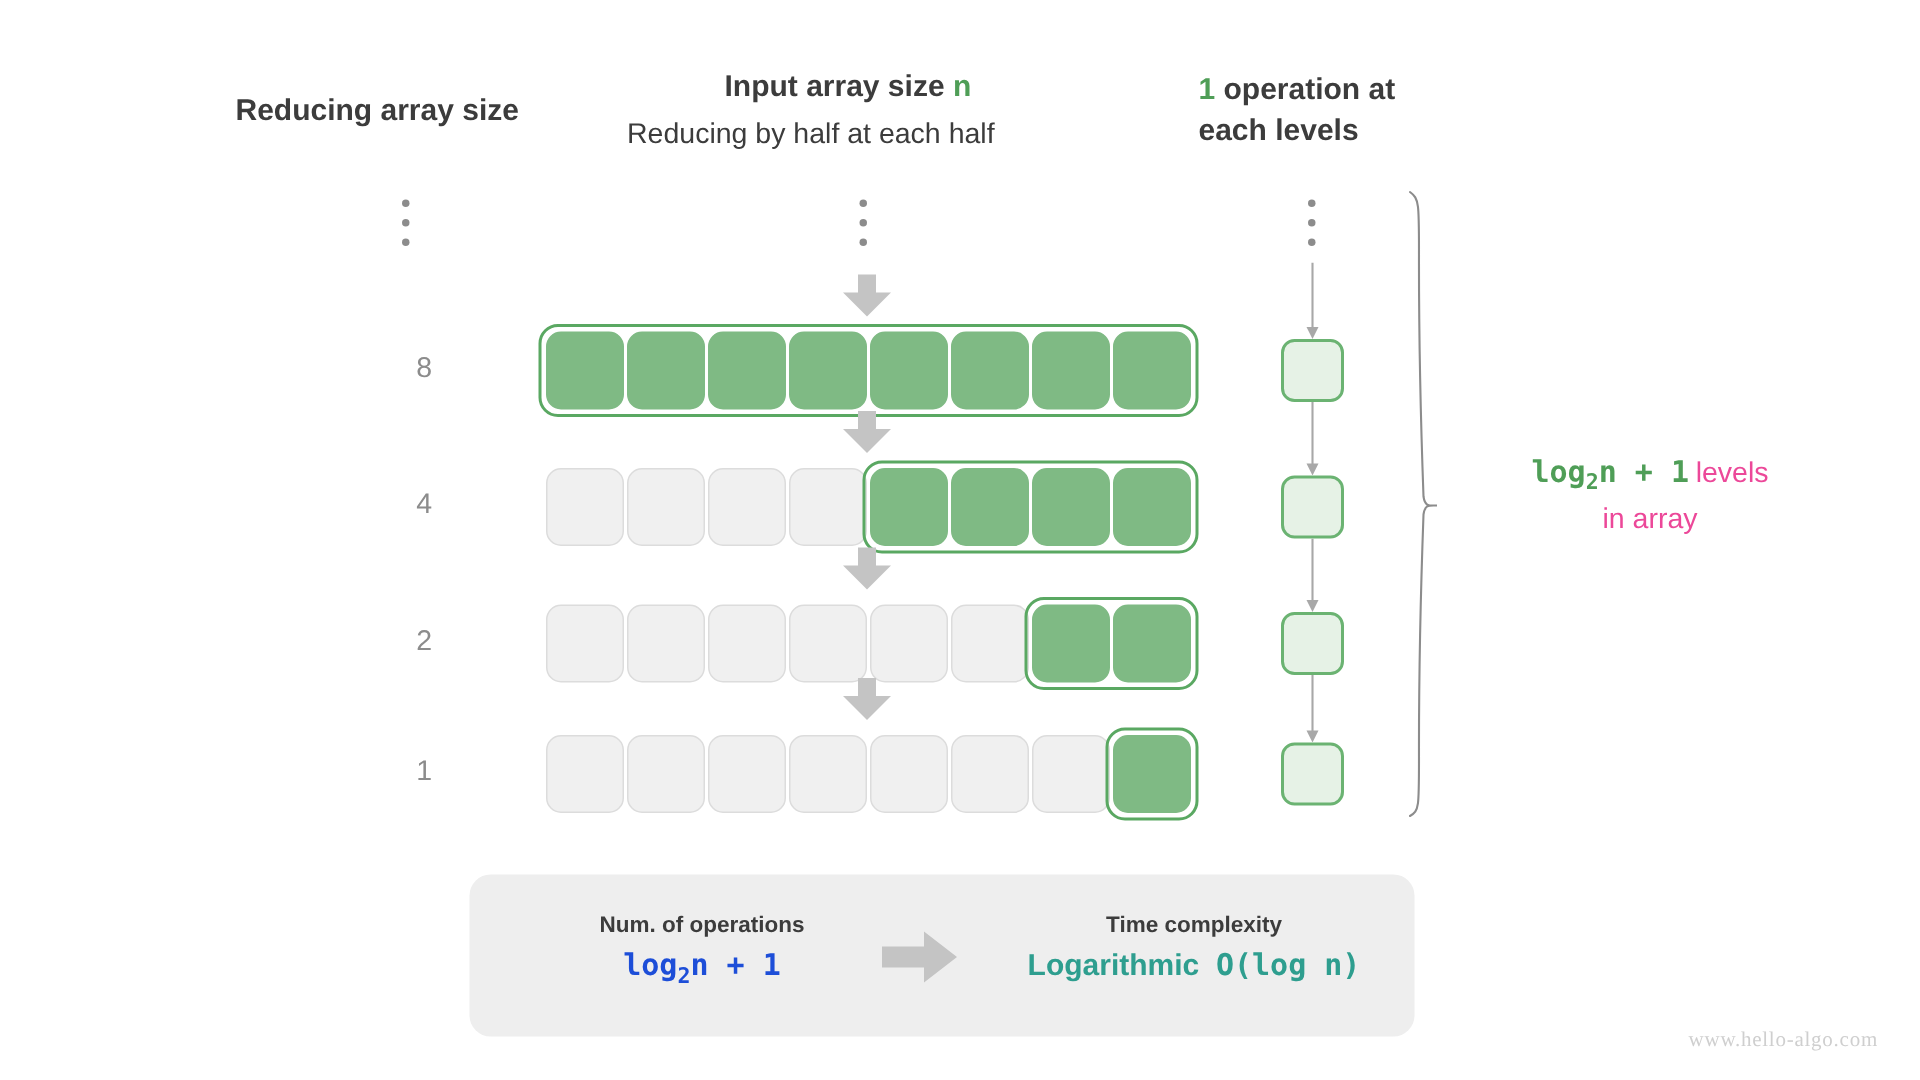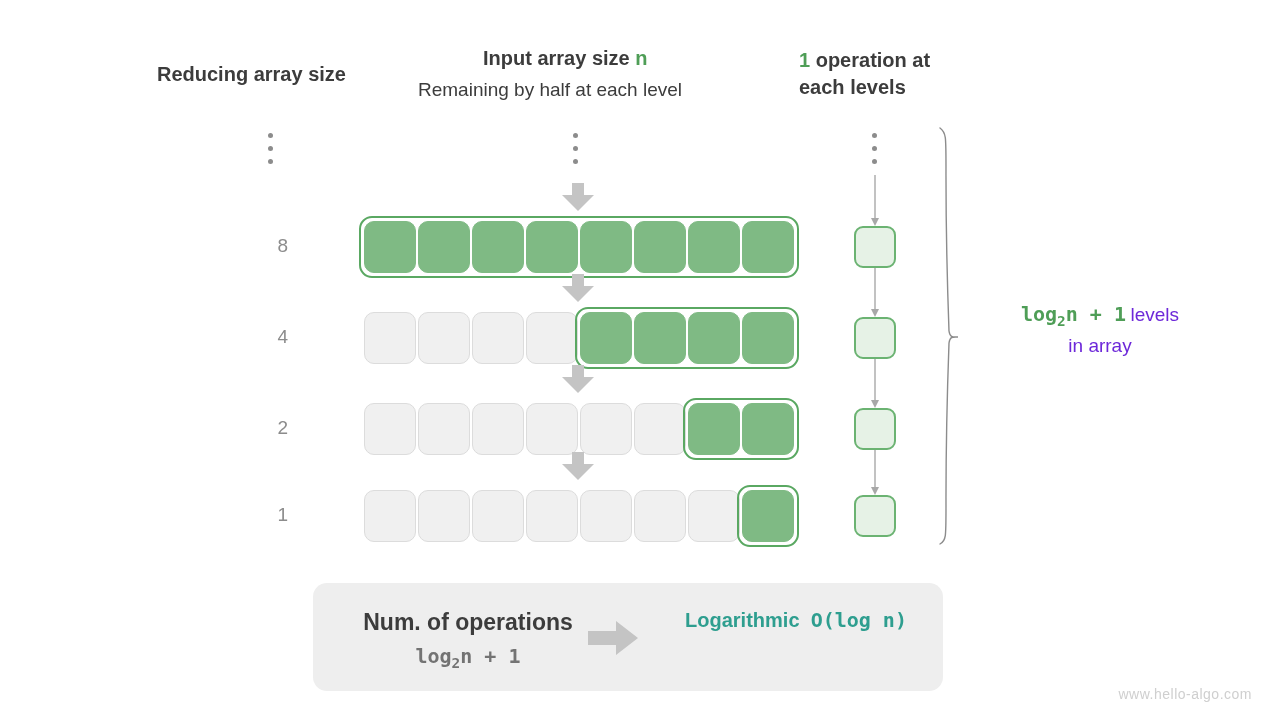--- a/index.html
+++ b/index.html
@@ -97,86 +97,86 @@
     text-align: center;
     line-height: 1.45;
     white-space: nowrap;
   }
   .mono-green {
     font-family: "DejaVu Sans Mono", monospace;
     font-weight: bold;
     font-size: 20px;
     color: #4f9e57;
   }
-  .levels-lbl { font-size: 19px; color: #6d28d9; }
+  .levels-lbl { font-size: 19px; color: #ec4899; }
 
   
   #summary {
     position: absolute;
     left: 313px; top: 583px;
     width: 630px; height: 108px;
     background: #eeeeee;
     border-radius: 14px;
   }
   .sum-col {
     position: absolute;
     top: 22px;
     text-align: center;
     line-height: 1.55;
   }
   #sum-col-left  { left: 20px;  width: 270px; }
   #sum-col-right { left: 348px; width: 270px; }
   .sum-title {
     font-weight: bold;
-    font-size: 23px;
+    font-size: 15px;
     color: #3c3c3c;
     white-space: nowrap;
   }
   .sum-value-green {
     font-family: "DejaVu Sans Mono", monospace;
     font-weight: bold;
     font-size: 20px;
-    color: #737373;
+    color: #1d4ed8;
     white-space: nowrap;
   }
   .sum-value-teal {
     font-size: 20px;
     font-weight: bold;
     color: #2e9e8f;
     white-space: nowrap;
   }
   .sum-value-teal .mono {
     font-family: "DejaVu Sans Mono", monospace;
     font-weight: bold;
   }
   #sum-arrow { position: absolute; left: 586px; top: 618px; width: 56px; height: 40px; }
 
   
   #watermark {
     position: absolute;
     right: 28px; bottom: 18px;
-    font-family: Liberation Sans, sans-serif;
+    font-family: Liberation Serif, serif;
     font-size: 14px;
     color: #cfcfcf;
     letter-spacing: 0.5px;
   }
   sub { font-size: 0.72em; }
 </style>
 </head>
 <body>
 
 <div id="stage">
 
   <div class="abs hdr-bold" id="hdr-left">Reducing array size</div>
 
   <div class="abs hdr-bold" id="hdr-mid">
     <span>Input array size </span><span class="green-em">n</span>
   </div>
 
-  <div class="abs hdr-sub" id="hdr-mid-sub">Remaining by half at each level</div>
+  <div class="abs hdr-sub" id="hdr-mid-sub">Reducing by half at each half</div>
 
   <div class="abs hdr-bold" id="hdr-right">
     <span class="green-em">1</span><span> operation at</span><br>
     <span>each levels</span>
   </div>
 
   <div class="abs vdots" id="dots-left">
     <i></i>
       <i></i>
       <i></i>
@@ -281,20 +281,21 @@
     <span class="levels-lbl">levels</span><br>
     <span class="levels-lbl">in array</span>
   </div>
 
   <div id="summary">
     <div class="sum-col" id="sum-col-left">
       <div class="sum-title">Num. of operations</div>
       <div class="sum-value-green"><span>log</span><sub>2</sub><span>n + 1</span></div>
     </div>
     <div class="sum-col" id="sum-col-right">
+      <div class="sum-title">Time complexity</div>
       <div class="sum-value-teal"><span>Logarithmic</span>&nbsp; <span class="mono">O(log n)</span></div>
     </div>
   </div>
 
   <div id="sum-arrow">
     <svg width="56" height="40" viewBox="0 0 56 40">
       <path d="M2,13 L30,13 L30,3 L52,20 L30,37 L30,27 L2,27 Z" fill="#c4c4c4"></path>
     </svg>
   </div>
 

